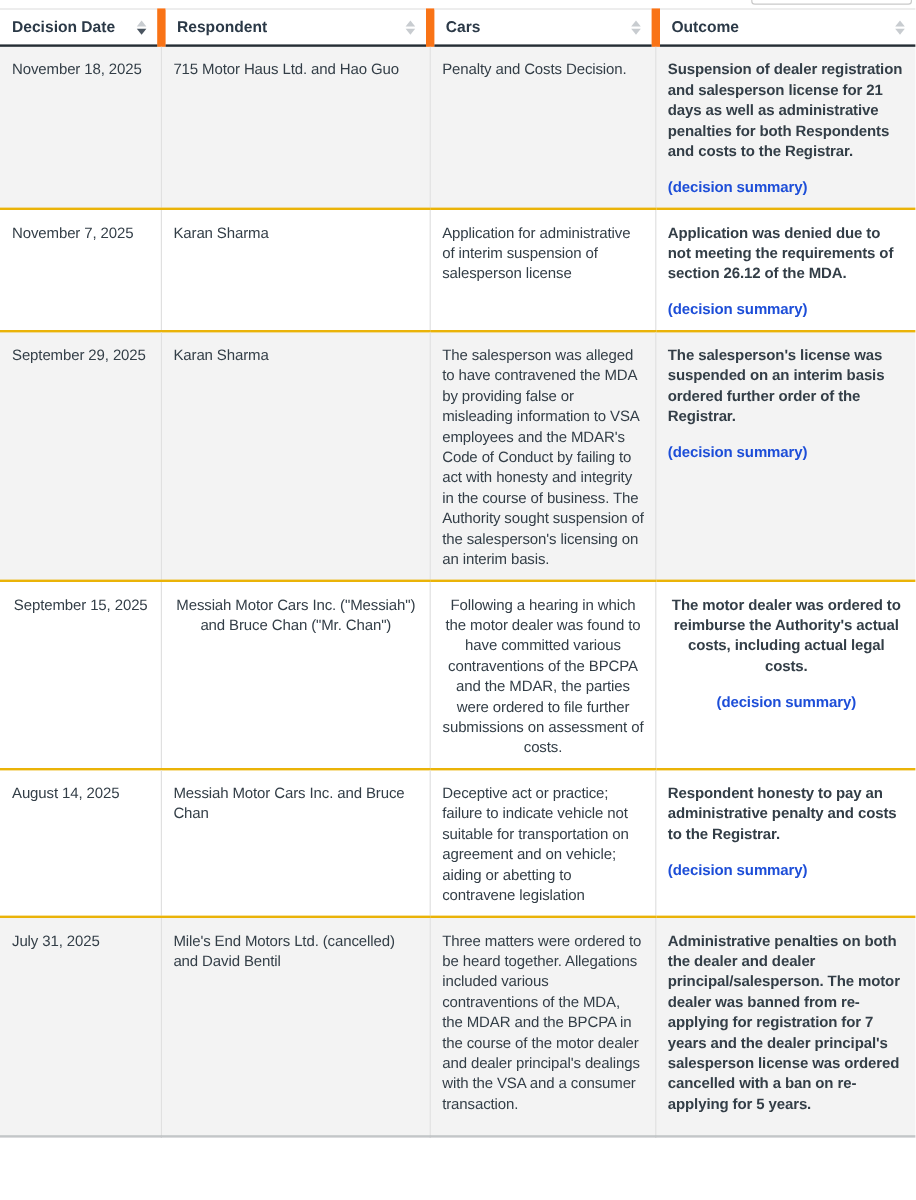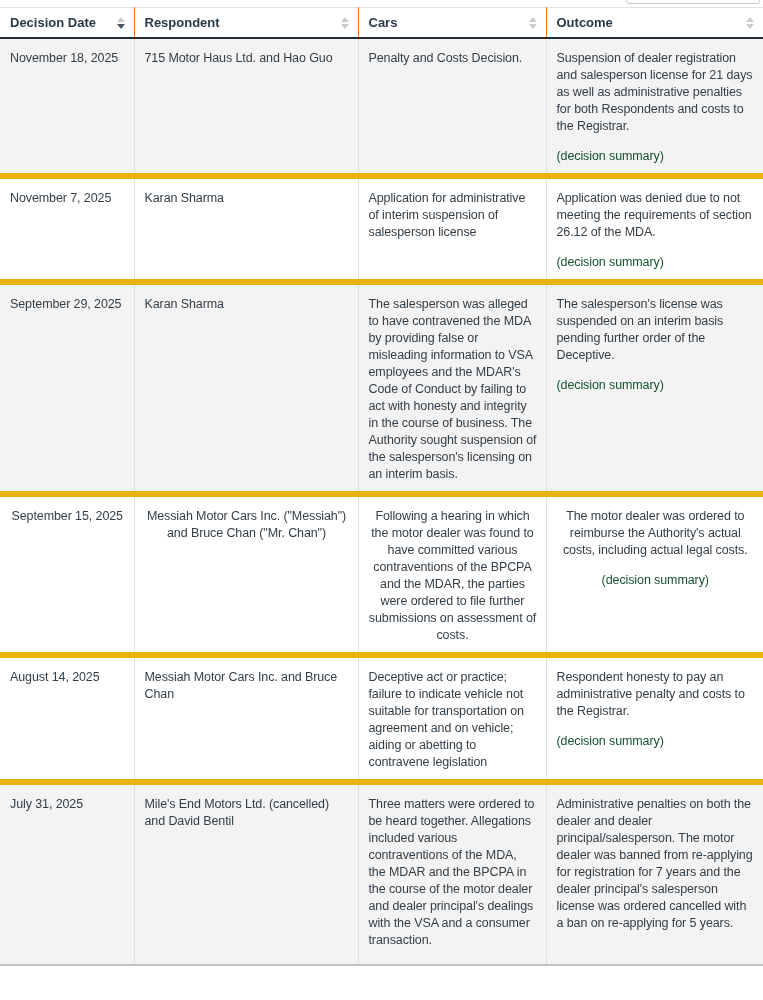--- a/index.html
+++ b/index.html
@@ -18,44 +18,44 @@
   table.decisions {
     width: 763px; border-collapse: collapse; table-layout: fixed;
     border-top: 1px solid #e2e2e2; border-bottom: 2px solid #c3c6c8;
   }
   col.c1 { width: 134px; } col.c2 { width: 224px; }
   col.c3 { width: 188px; } col.c4 { width: 217px; }
   thead th {
     text-align: left; vertical-align: middle;
     padding: 7px 9px 7px 10px;
     font-size: 13px; font-weight: bold; color: #2b3947;
-    border-bottom: 2px solid #252d34; border-right: 1px solid #f97316;
+    border-bottom: 2px solid #252d34; border-right: 7px solid #f97316;
     cursor: pointer;
   }
   thead th:last-child { border-right: none; }
   .th-inner { display: flex; align-items: center; }
   .th-label { flex: 0 1 auto; }
   .sort-icon { display: inline-flex; flex-direction: column; gap: 2px; margin-left: auto; padding-left: 8px; }
   .tri { width: 0; height: 0; border-left: 4px solid transparent; border-right: 4px solid transparent; }
   .tri.up   { border-bottom: 5px solid #c8ccd0; }
   .tri.down { border-top: 5px solid #c8ccd0; }
   .sort-icon.sort-descending .tri.down { border-top-color: #4a5560; }
   tbody td {
     vertical-align: top;
     padding: 11px 9px 8px 10px;
     font-size: 12.5px; line-height: 17px; letter-spacing: -0.1px;
-    border-top: 6px solid #eab308; border-right: 1px solid #e0e0e0;
+    border-top: 2px solid #eab308; border-right: 1px solid #e0e0e0;
     word-wrap: break-word;
   }
-  tbody td:last-child { border-right: none; }
+  tbody td:last-child { border-right: none; font-weight: bold; }
   tbody tr:first-child td { border-top: none; }
   tbody tr.stripe { background: #f3f3f3; }
   .summary-link {
     display: inline-block; margin-top: 13px;
-    color: #14532d; text-decoration: none; cursor: pointer;
+    color: #1d4ed8; text-decoration: none; cursor: pointer;
   }
 </style>
 </head>
 <body>
 
 <input class="search-box" type="text" value="" style="">
 
 <div class="page">
   <table class="decisions">
     <colgroup>
@@ -121,21 +121,21 @@
     <td>
       <div class="outcome-text">Application was denied due to not meeting the requirements of section 26.12 of the MDA.</div>
       <a href="#" class="summary-link">(decision summary)</a>
     </td>
   </tr>
         <tr class="stripe" style="height: 192px;">
     <td>September 29, 2025</td>
     <td>Karan Sharma</td>
     <td>The salesperson was alleged to have contravened the MDA by providing false or misleading information to VSA employees and the MDAR's Code of Conduct by failing to act with honesty and integrity in the course of business.  The Authority sought suspension of the salesperson's licensing on an interim basis.</td>
     <td>
-      <div class="outcome-text">The salesperson's license was suspended on an interim basis pending further order of the Deceptive.</div>
+      <div class="outcome-text">The salesperson's license was suspended on an interim basis ordered further order of the Registrar.</div>
       <a href="#" class="summary-link">(decision summary)</a>
     </td>
   </tr>
         <tr style="height: 140px; text-align: center;">
     <td>September 15, 2025</td>
     <td>Messiah Motor Cars Inc. ("Messiah") and Bruce Chan ("Mr. Chan")</td>
     <td>Following a hearing in which the motor dealer was found to have committed various contraventions of the BPCPA and the MDAR, the parties were ordered to file further submissions on assessment of costs.</td>
     <td>
       <div class="outcome-text">The motor dealer was ordered to reimburse the Authority's actual costs, including actual legal costs.</div>
       <a href="#" class="summary-link">(decision summary)</a>

